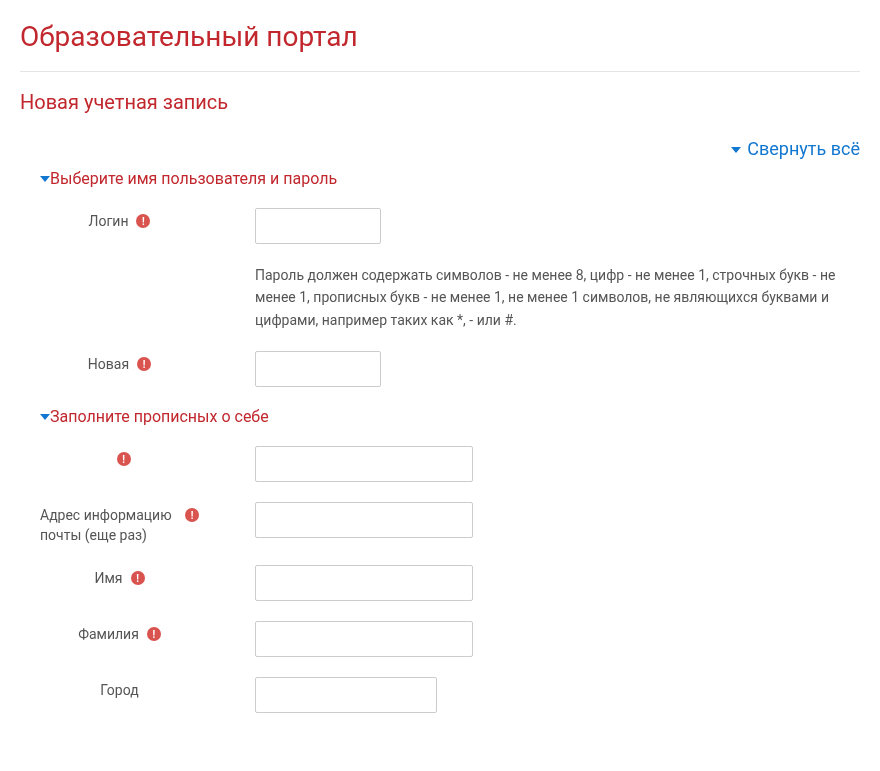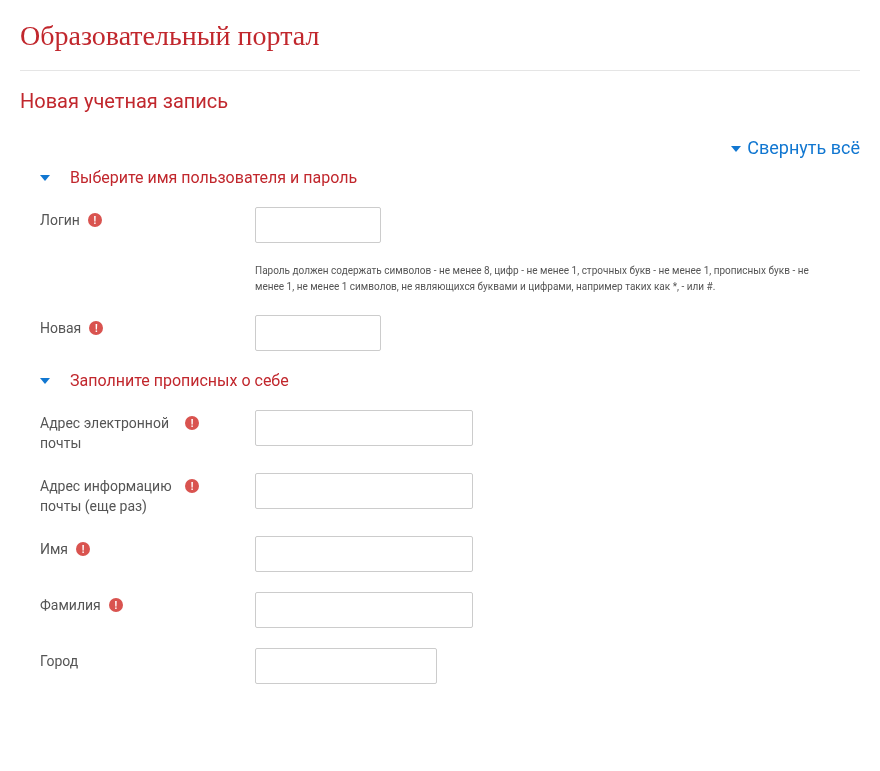--- a/index.html
+++ b/index.html
@@ -15,21 +15,20 @@
       width: 880px;
     }
     .container {
       padding: 20px 20px 30px 20px;
     }
     .portal-title {
       color: #c1272d;
       font-size: 28px;
       font-weight: 400;
       margin-bottom: 18px;
-      font-family: Liberation Serif, serif;
     }
     .divider {
       height: 1px;
       background: #e5e5e5;
       margin-bottom: 18px;
     }
     .page-title {
       color: #c1272d;
       font-size: 20px;
       font-weight: 400;
@@ -53,21 +52,21 @@
       display: flex;
       align-items: center;
       padding-left: 20px;
       margin-bottom: 20px;
       cursor: pointer;
     }
     .section-header-title {
       color: #c1272d;
       font-size: 16px;
       font-weight: 400;
-      margin-left: 20px;
+      margin-left: 0;
     }
     .caret-icon {
       width: 0;
       height: 0;
       border-left: 5px solid transparent;
       border-right: 5px solid transparent;
       border-top: 6px solid #1177d1;
       display: inline-block;
       vertical-align: middle;
     }
@@ -84,21 +83,21 @@
     .form-row {
       display: flex;
       align-items: flex-start;
       margin-bottom: 20px;
       padding-left: 20px;
     }
     .label-col {
       width: 175px;
       display: flex;
       align-items: flex-start;
-      justify-content: flex-start;
+      justify-content: center;
       padding-right: 16px;
       padding-top: 4px;
     }
     .label-text {
       color: #555;
       font-size: 14px;
       line-height: 1.4;
     }
     .required-icon {
       width: 14px;
@@ -131,21 +130,21 @@
       width: 126px;
     }
     .input-medium {
       width: 218px;
     }
     .input-large {
       width: 182px;
     }
     .help-text {
       color: #555;
-      font-size: 10px;
+      font-size: 14px;
       line-height: 1.6;
       padding-left: 235px;
       padding-right: 20px;
       margin-bottom: 20px;
     }
   </style>
 </head>
 <body>
 
 <div class="container">
@@ -190,21 +189,20 @@
   </div>
 
   <div class="section">
     <div class="section-header">
       <span class="caret-icon"></span>
       <span class="section-header-title">Заполните прописных о себе</span>
     </div>
 
     <div class="form-row">
       <div class="label-col">
-        <span class="label-text">Адрес электронной почты</span>
         <span class="required-icon">!</span>
       </div>
       <div class="input-col">
         <input type="email" class="input-medium" value="" style="">
       </div>
     </div>
 
     <div class="form-row">
       <div class="label-col">
         <span class="label-text">Адрес информацию почты (еще раз)</span>

